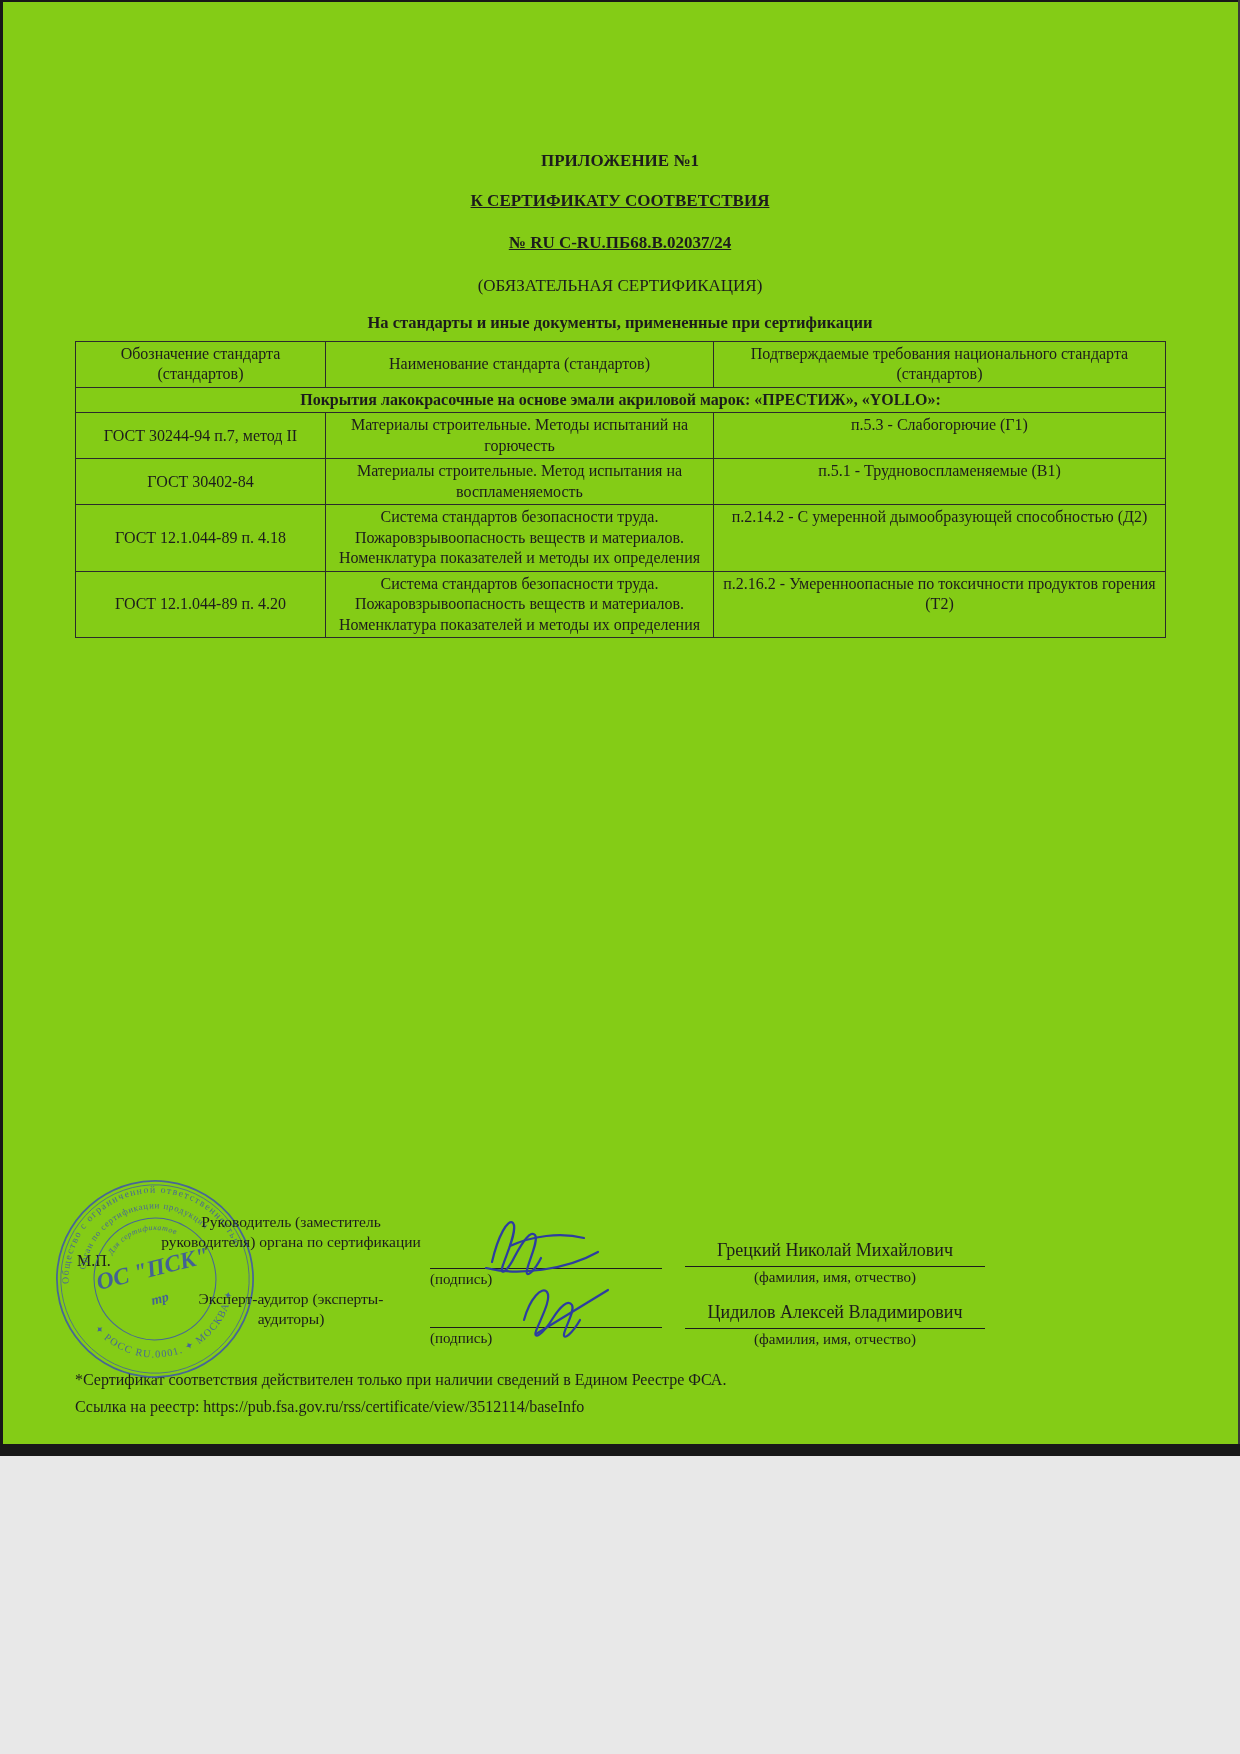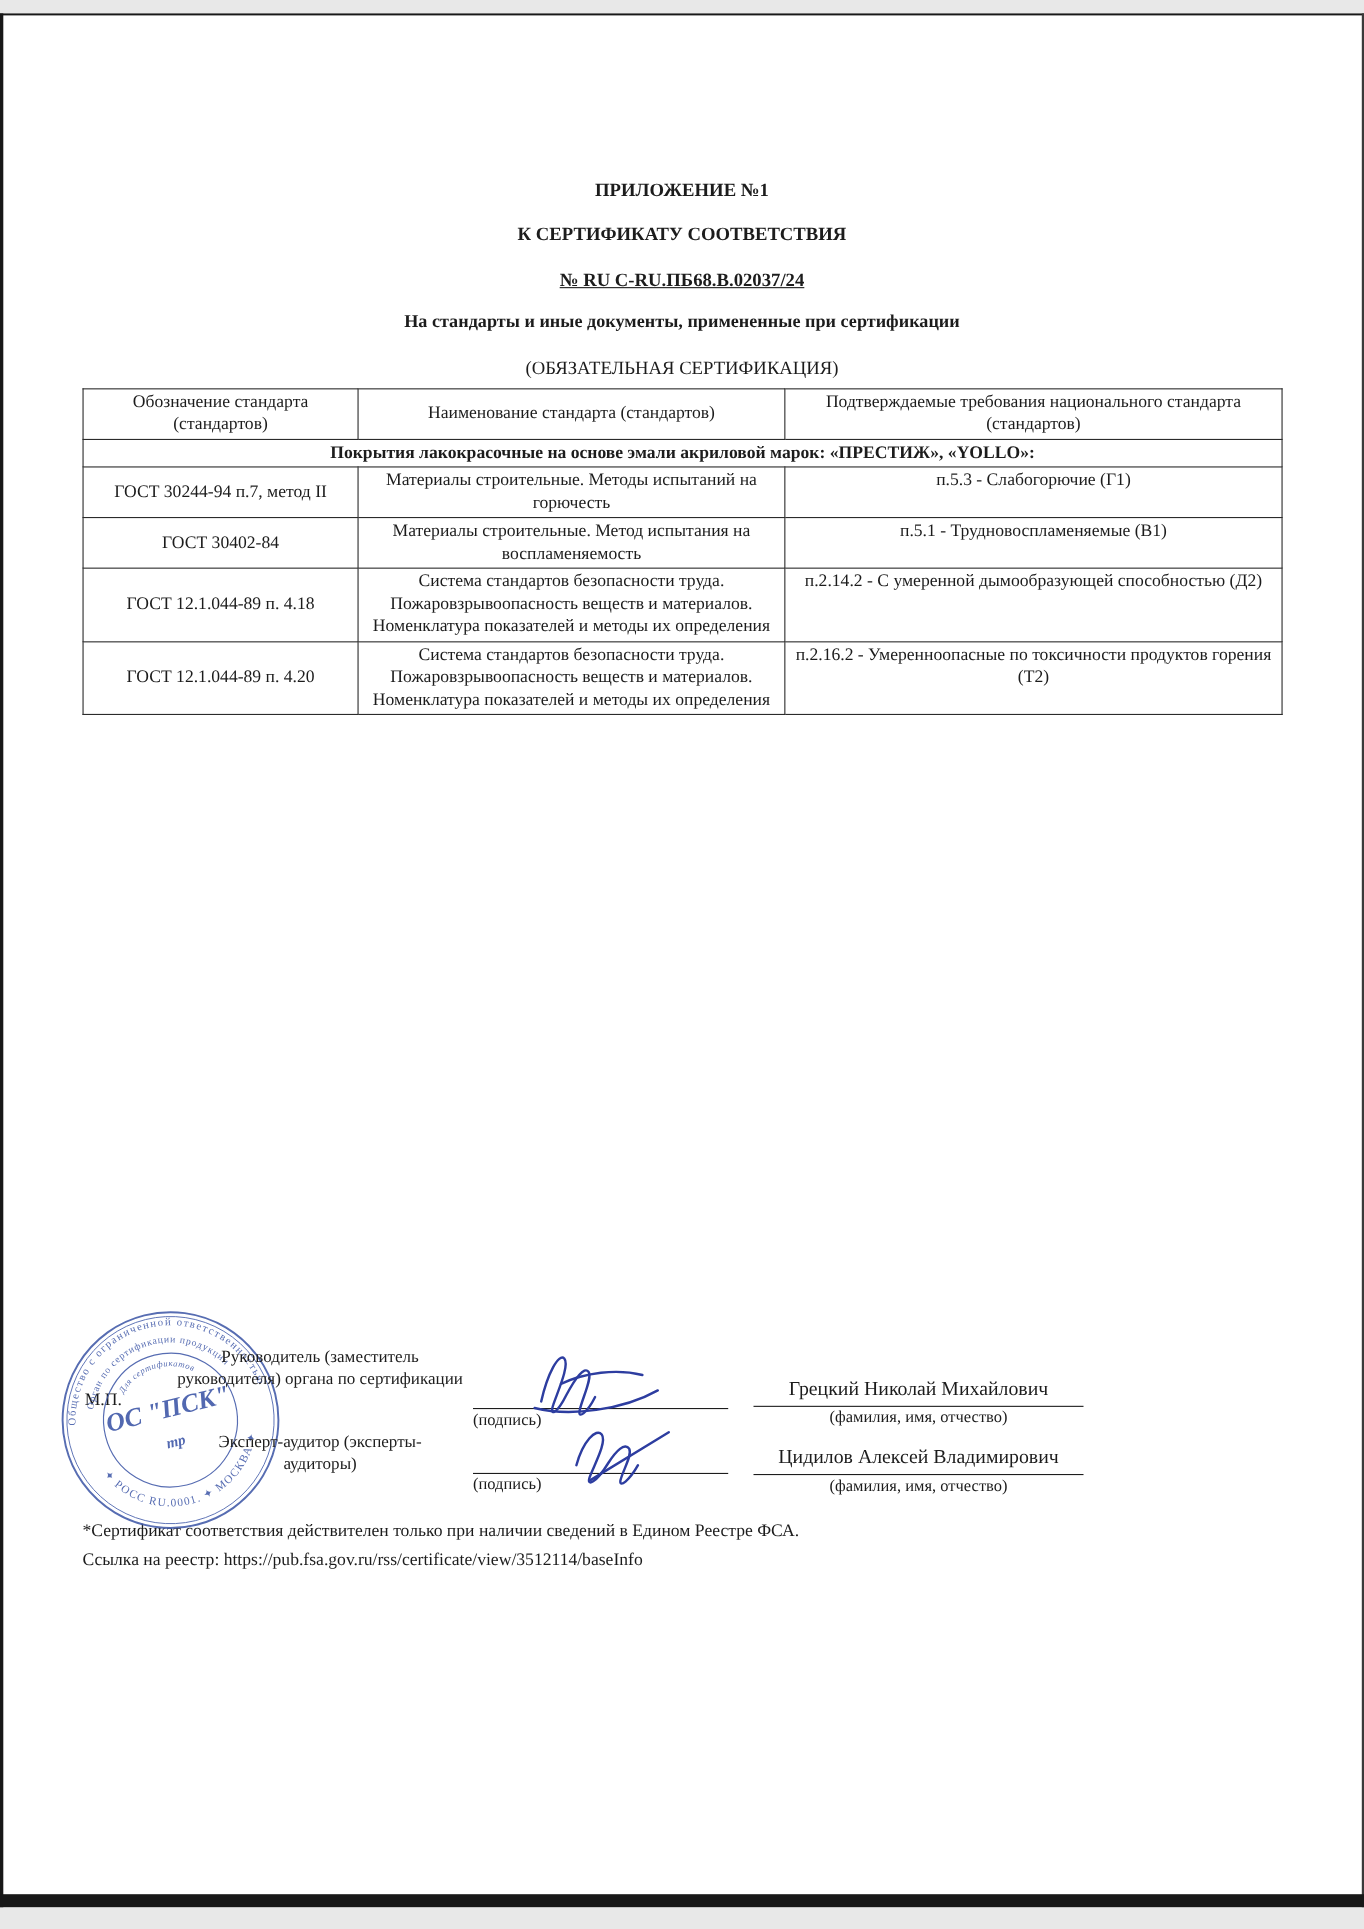--- a/index.html
+++ b/index.html
@@ -1,33 +1,33 @@
 <!DOCTYPE html>
 <html><head>
 <meta charset="utf-8">
 <style>
   * { margin:0; padding:0; box-sizing:border-box; }
   html,body { background:#e8e8e8; }
   body { font-family:"Liberation Serif","DejaVu Serif",serif; color:#1c1c1c; }
   .page {
-    position:relative; width:1240px; height:1722px; margin:12px auto;
-    background:#ffffff; overflow:hidden;
+    position:relative; width:1240px; height:1456px; margin:0 auto;
+    background:#84cc16; overflow:hidden;
   }
   
   .scan-edge { position:absolute; background:#181818; z-index:50; }
   .edge-top    { top:0; left:0; right:0; height:2px; }
   .edge-left   { top:0; left:0; bottom:0; width:3px; }
   .edge-right  { top:0; right:0; bottom:0; width:2px; background:#3a3a3a; }
   .edge-bottom { left:0; right:0; bottom:0; height:12px; }
 
   
   .titles { padding-top:150px; text-align:center; font-size:17px; }
   .t-line { line-height:22px; }
   .t1 { font-weight:bold; }
-  .t2 { margin-top:18px; font-weight:bold; }
+  .t2 { margin-top:18px; font-weight:bold;text-decoration:underline; }
   .t3 { margin-top:20px; font-weight:bold; text-decoration:underline; }
   .t4 { margin-top:21px; }
   .t5 { margin-top:15px; font-weight:bold; font-size:16.5px; }
 
   
   table.standards {
     margin:7px 0 0 75px; width:1090px;
     border-collapse:collapse; table-layout:fixed;
     font-size:16px; line-height:1.28;padding-left:35px;
   }
@@ -76,22 +76,22 @@
 
   <div class="scan-edge edge-top"></div>
   <div class="scan-edge edge-left"></div>
   <div class="scan-edge edge-right"></div>
   <div class="scan-edge edge-bottom"></div>
 
   <div class="titles">
     <div class="t-line t1">ПРИЛОЖЕНИЕ №1</div>
     <div class="t-line t2">К СЕРТИФИКАТУ СООТВЕТСТВИЯ</div>
     <div class="t-line t3">№ RU C-RU.ПБ68.В.02037/24</div>
+    <div class="t-line t4">(ОБЯЗАТЕЛЬНАЯ СЕРТИФИКАЦИЯ)</div>
     <div class="t-line t5">На стандарты и иные документы, примененные при сертификации</div>
-    <div class="t-line t4">(ОБЯЗАТЕЛЬНАЯ СЕРТИФИКАЦИЯ)</div>
   </div>
 
   <table class="standards">
     <colgroup>
       <col style="width:250px">
         <col style="width:388px">
         <col style="width:452px">
     </colgroup>
     <thead>
       <tr>

